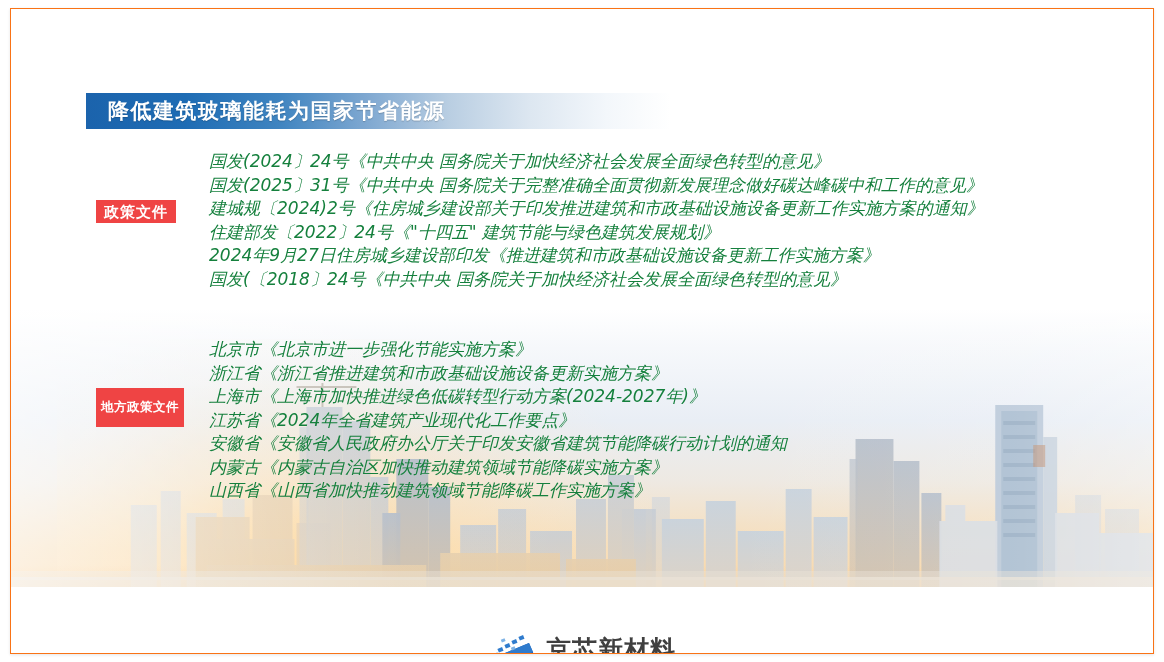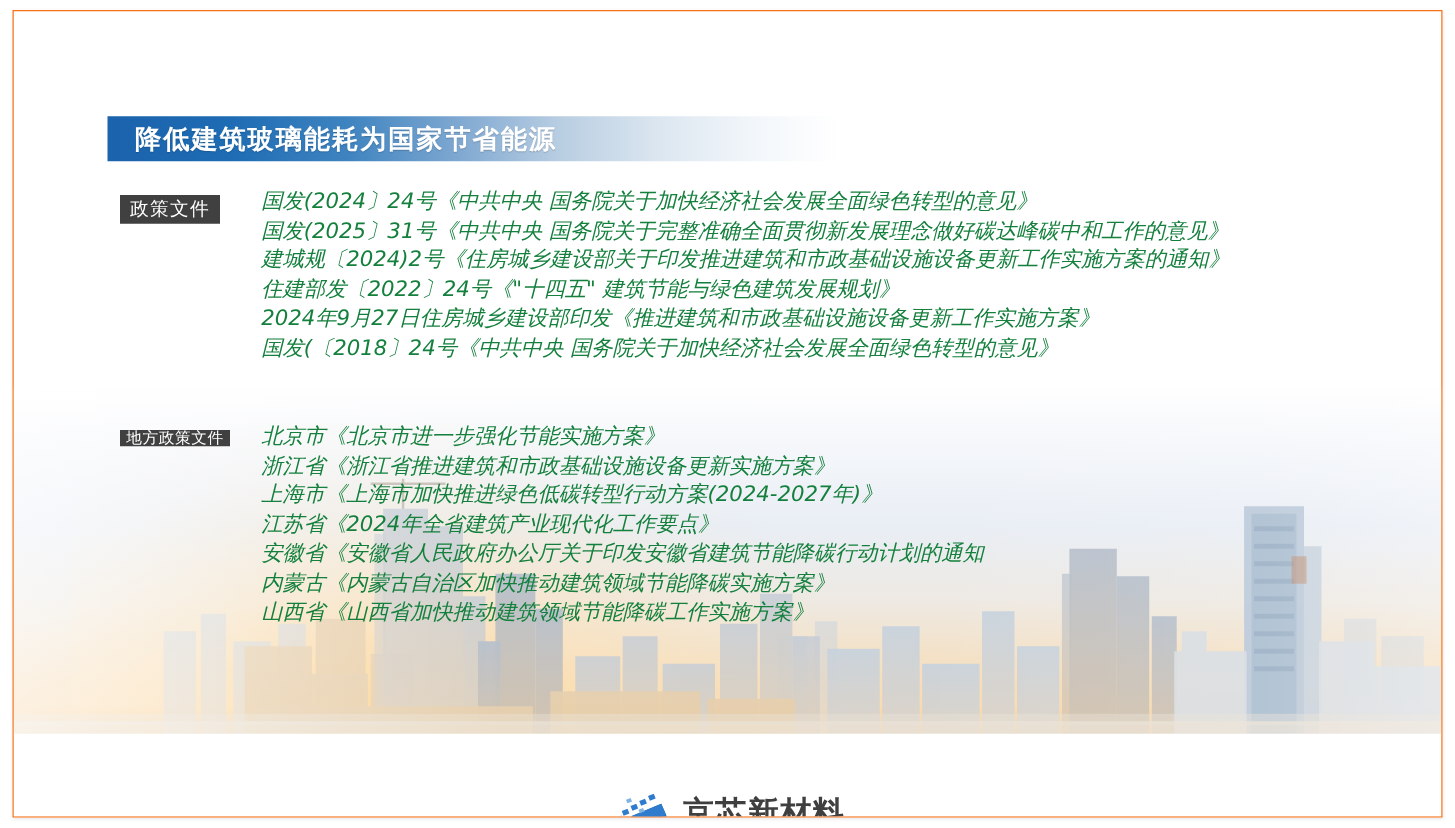--- a/index.html
+++ b/index.html
@@ -119,36 +119,37 @@
   }
 
   
   .section { position: absolute; }
   #section-national { left: 85px; top: 141px; }
   #section-local    { left: 85px; top: 329px; }
 
   .badge {
     position: absolute;
     left: 0;
-    background: #404040;
+    background: #ef4444;
     color: #ffffff;
-    font-weight: normal;
+    font-weight: bold;
     white-space: nowrap;
     text-align: center;
     line-height: 1;
+    margin-top: 44px;
   }
   #badge-national {
     top: 6px;
     padding: 4px 8px;
     font-size: 15px;
     letter-spacing: 1px;
   }
   #badge-local {
     top: 6px;
-    padding: 0 5px;
+    padding: 13px 5px;
     font-size: 12.5px;
     letter-spacing: 0.5px;
   }
 
   .doc-list {
     position: absolute;
     left: 113px;
     top: 0;
     list-style: none;
   }

